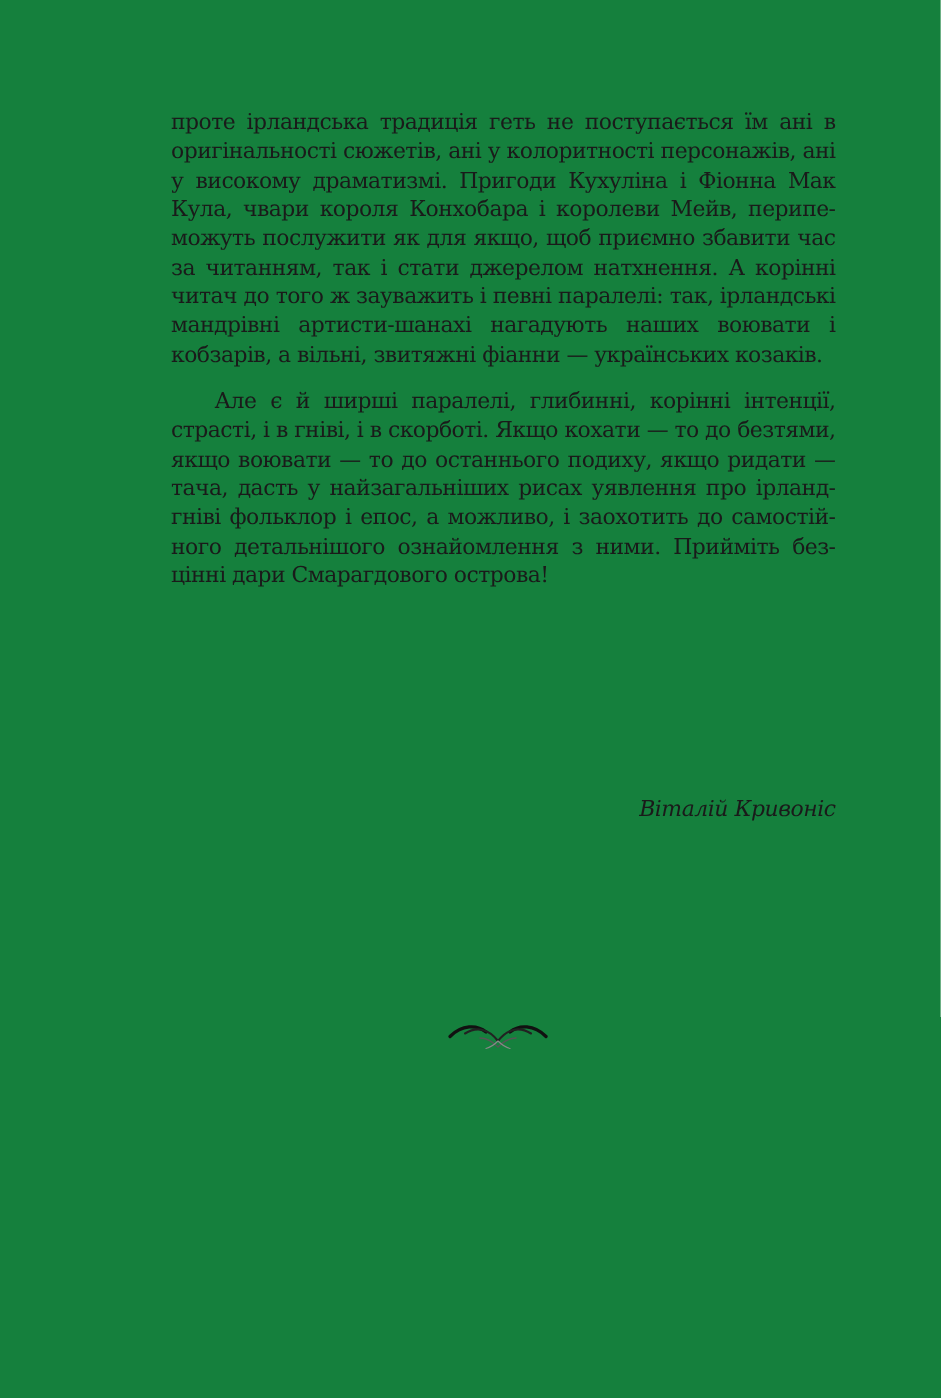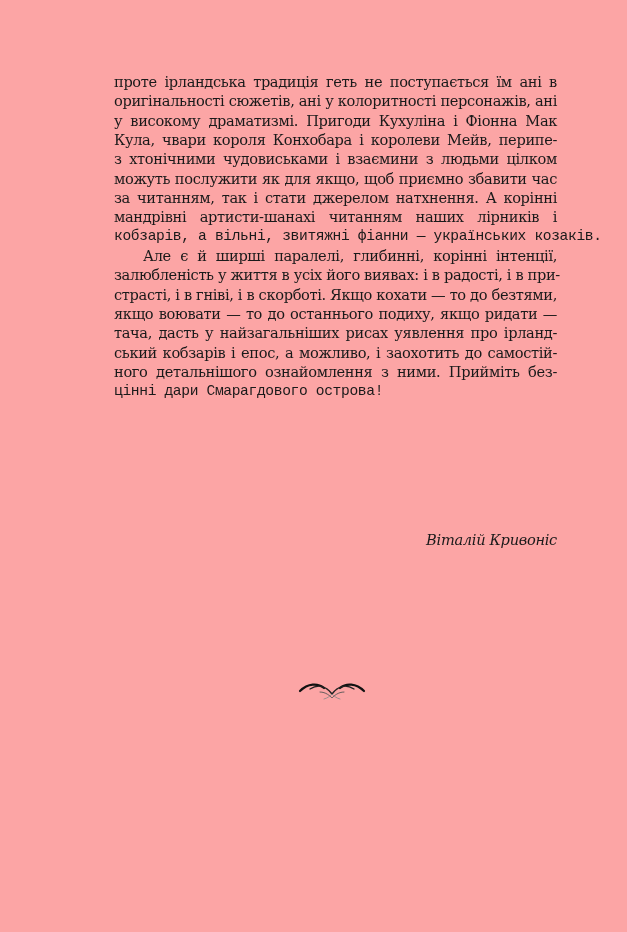--- a/index.html
+++ b/index.html
@@ -11,21 +11,21 @@
       width: 627px;
       height: 932px;
       position: relative;
       overflow: hidden;
     }
     .page {
       position: absolute;
       left: 0; top: 0;
       width: 627px;
       height: 932px;
-      background: #fca5a5;
+      background: #15803d;
     }
     .text-block {
       position: absolute;
       left: 114px;
       top: 72px;
       width: 443px;
       font-family: "DejaVu Serif", "Liberation Serif", serif;
       font-size: 14.6px;
       line-height: 19.35px;
       color: #1a1a1a;
@@ -36,24 +36,24 @@
     .text-block .line {
       display: block;
       height: 19.35px;
       white-space: nowrap;
       text-align: justify;
       text-align-last: justify;
       overflow: visible;
     }
     .text-block .line.last {
       text-align-last: left;
-      font-family: Liberation Mono, monospace;
     }
     .text-block .line.indent {
       padding-left: 29px;
+      margin-top: 12px;
     }
     .signature {
       position: absolute;
       right: 70px;
       top: 531px;
       font-family: "DejaVu Serif", "Liberation Serif", serif;
       font-style: italic;
       font-size: 14.6px;
       color: #1a1a1a;
       letter-spacing: -0.3px;
@@ -69,31 +69,30 @@
   </style>
 </head>
 <body>
 
 <div class="page">
   <div class="text-block" id="text-block">
       <span class="line">проте ірландська традиція геть не поступається їм ані в</span>
       <span class="line">оригінальності сюжетів, ані у колоритності персонажів, ані</span>
       <span class="line">у високому драматизмі. Пригоди Кухуліна і Фіонна Мак</span>
       <span class="line">Кула, чвари короля Конхобара і королеви Мейв, перипе-</span>
-      <span class="line">з хтонічними чудовиськами і взаємини з людьми цілком</span>
       <span class="line">можуть послужити як для якщо, щоб приємно збавити час</span>
       <span class="line">за читанням, так і стати джерелом натхнення. А корінні</span>
-      <span class="line">мандрівні артисти-шанахі читанням наших лірників і</span>
+      <span class="line">читач до того ж зауважить і певні паралелі: так, ірландські</span>
+      <span class="line">мандрівні артисти-шанахі нагадують наших воювати і</span>
       <span class="line last">кобзарів, а вільні, звитяжні фіанни — українських козаків.</span>
       <span class="line indent">Але є й ширші паралелі, глибинні, корінні інтенції,</span>
-      <span class="line">залюбленість у життя в усіх його виявах: і в радості, і в при-</span>
       <span class="line">страсті, і в гніві, і в скорботі. Якщо кохати — то до безтями,</span>
       <span class="line">якщо воювати — то до останнього подиху, якщо ридати —</span>
       <span class="line">тача, дасть у найзагальніших рисах уявлення про ірланд-</span>
-      <span class="line">ський кобзарів і епос, а можливо, і заохотить до самостій-</span>
+      <span class="line">гніві фольклор і епос, а можливо, і заохотить до самостій-</span>
       <span class="line">ного детальнішого ознайомлення з ними. Прийміть без-</span>
       <span class="line last">цінні дари Смарагдового острова!</span>
     </div>
 
   <div class="signature">Віталій Кривоніс</div>
 
   <svg class="ornament" viewBox="0 0 68 22" xmlns="http://www.w3.org/2000/svg">
     <g fill="none" stroke-linecap="round">
       <path d="M2 11 C10 3, 20 3, 26 8" stroke="#111" stroke-width="2.2"></path>
       <path d="M66 11 C58 3, 48 3, 42 8" stroke="#111" stroke-width="2.2"></path>

